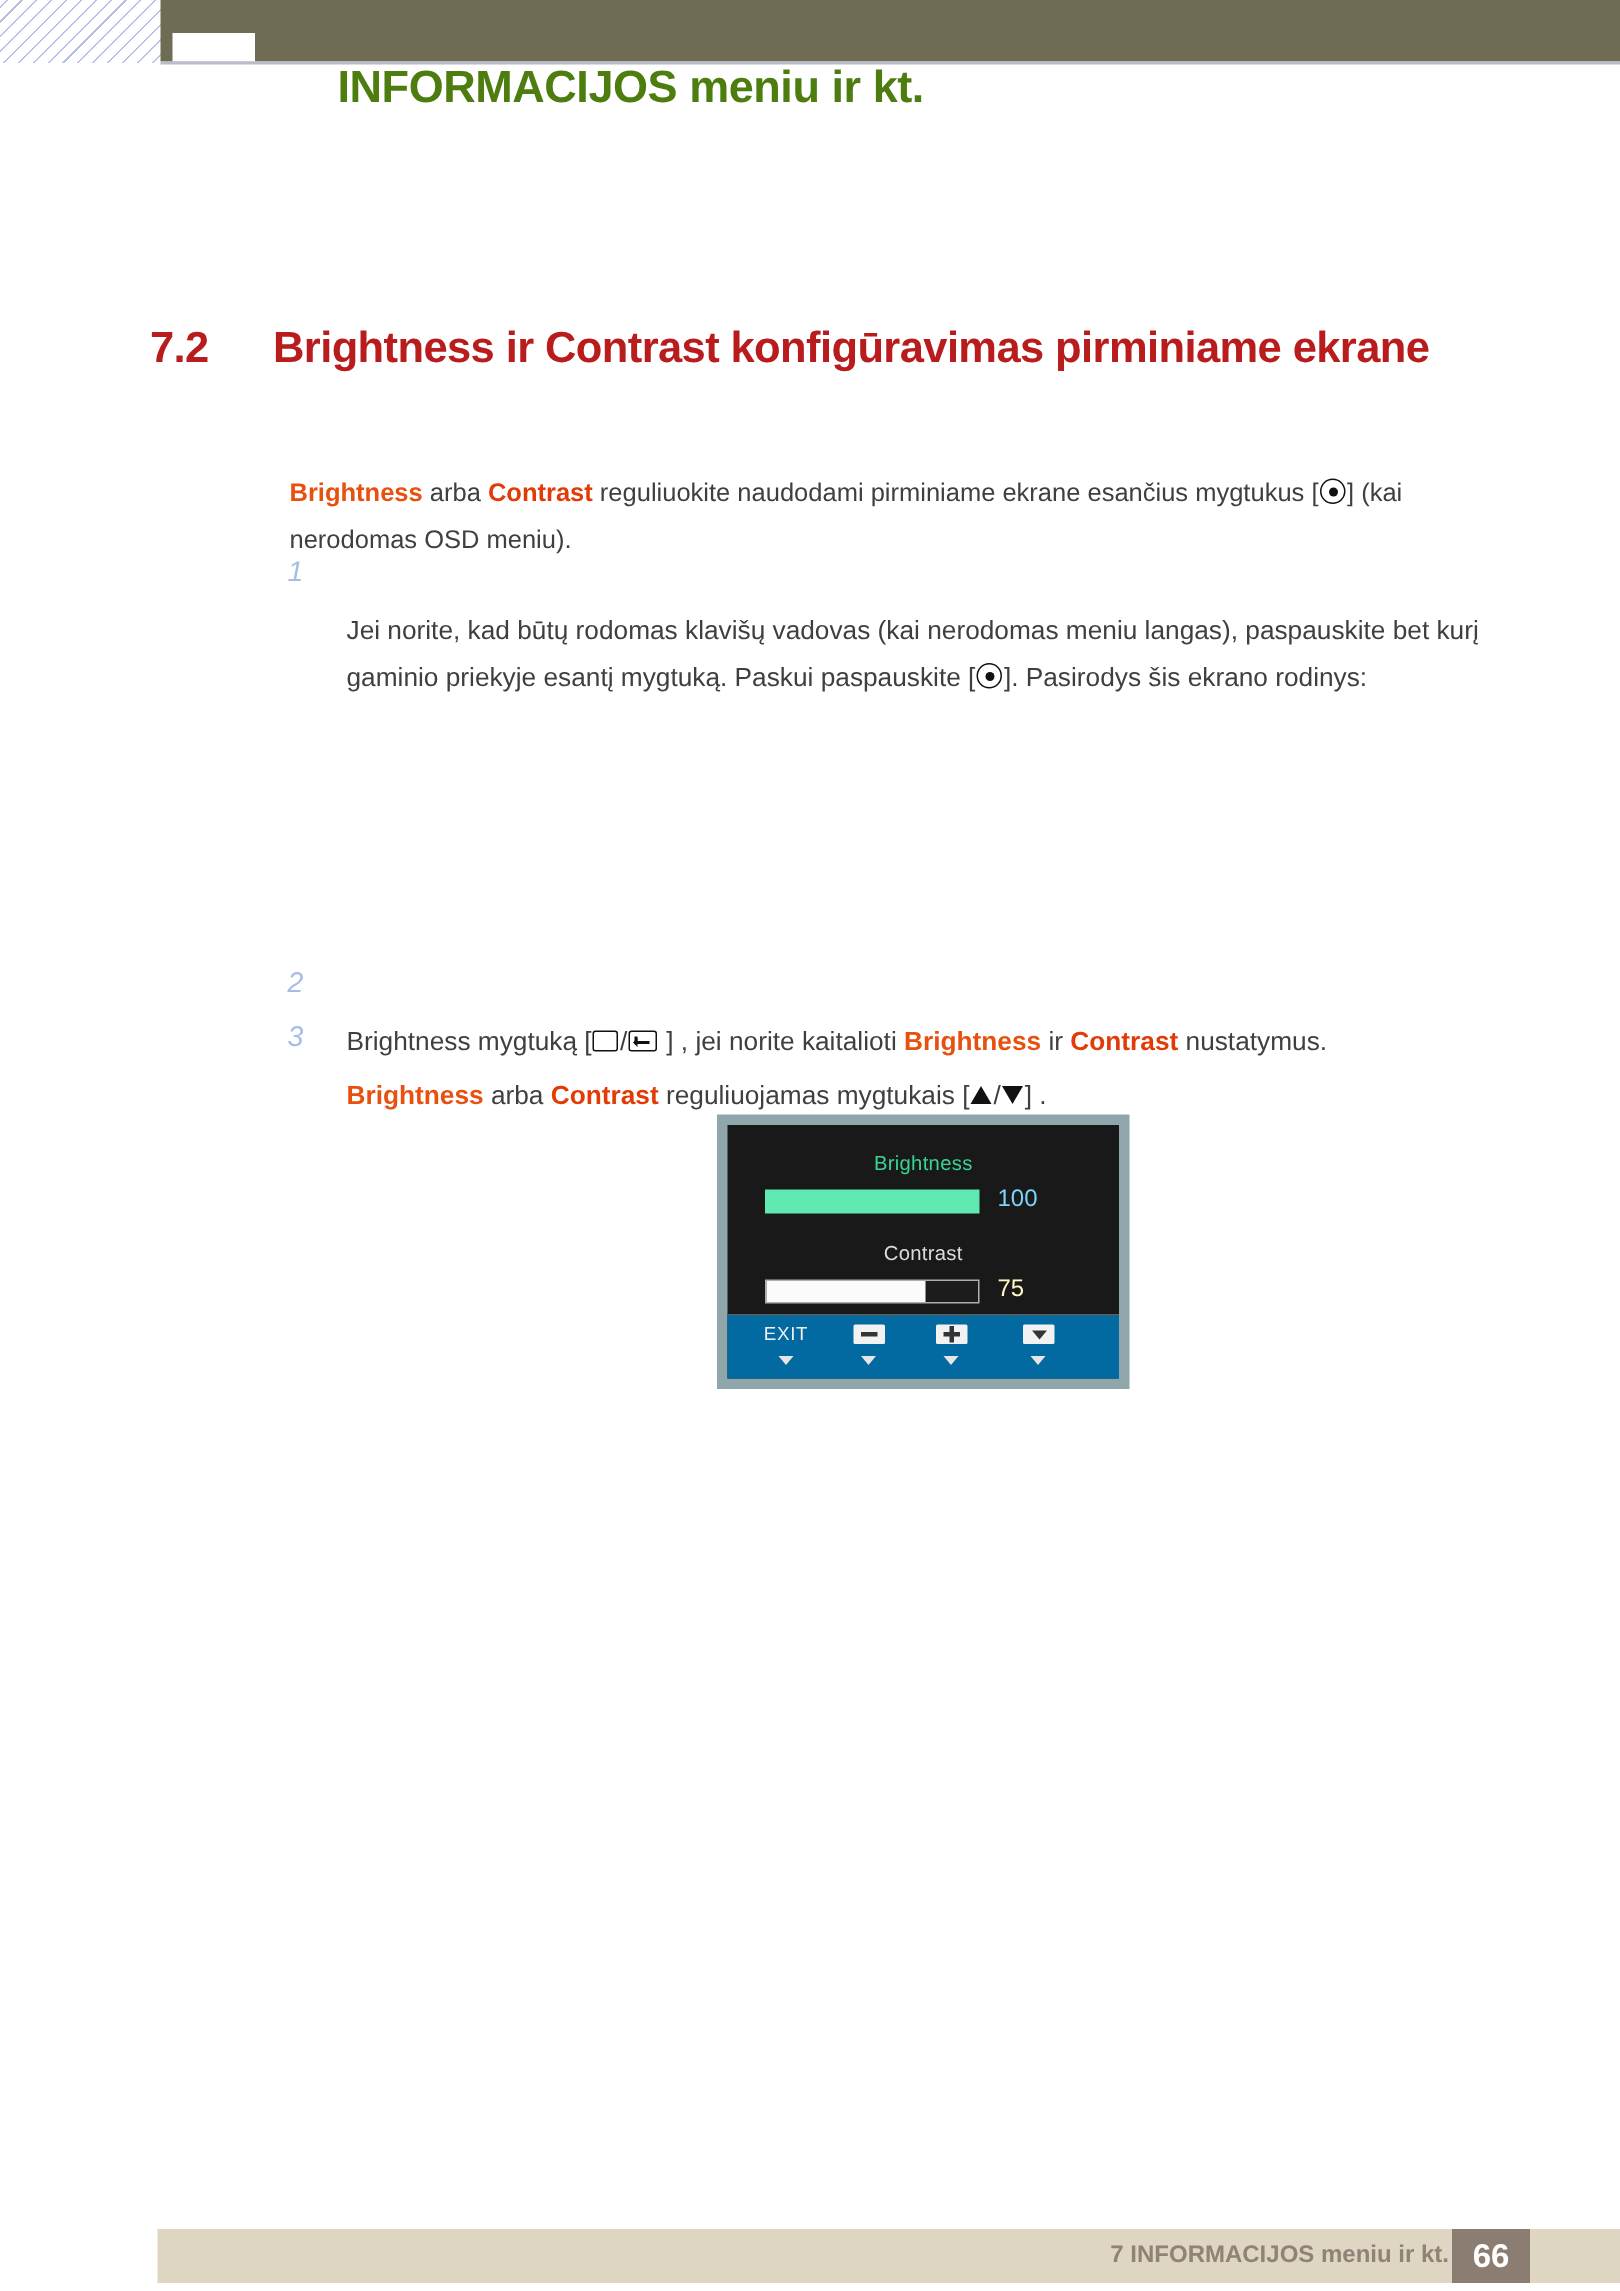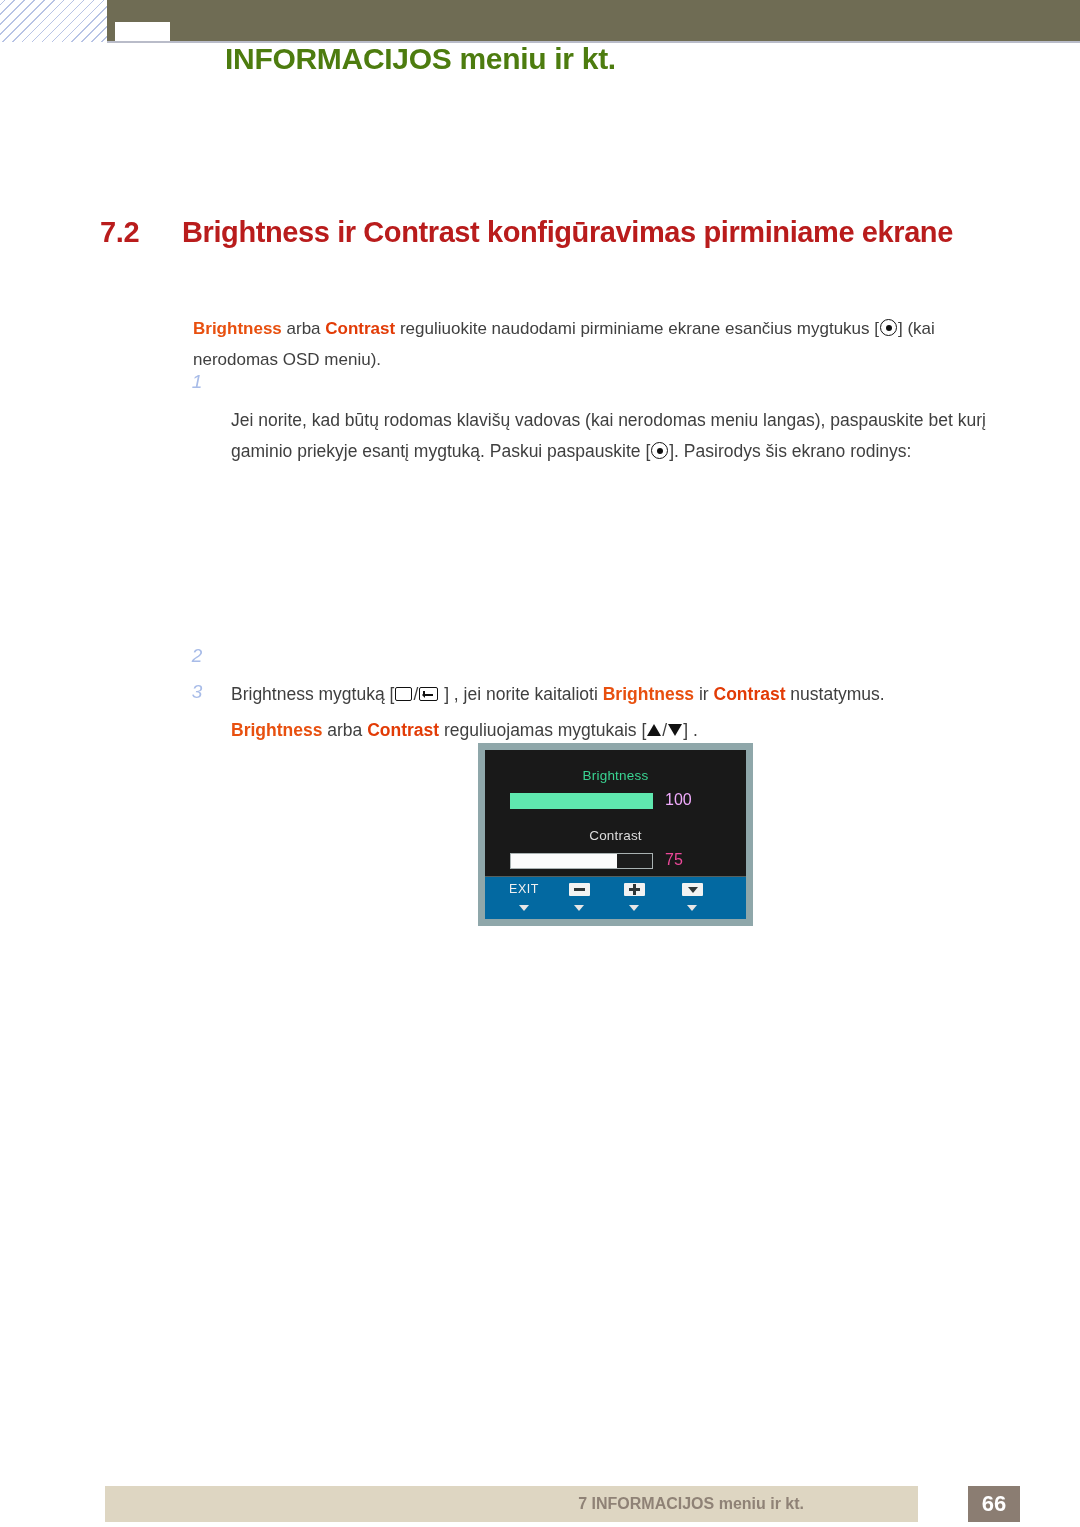--- a/index.html
+++ b/index.html
@@ -260,22 +260,22 @@
   #osd-contrast-fill   { background: #fbfbfb; }
 
   .osd-value {
     position: absolute;
     left: 180px;
     top: -1px;
     width: 50px;
     font-size: 16px;
     text-align: left;
   }
-  #osd-brightness-value { color: #f0abfc; }
-  #osd-contrast-value   { color: #ec4899; }
+  #osd-brightness-value { color: #7dd3fc; }
+  #osd-contrast-value   { color: #fef9c3; }
 
   .osd-footer {
     position: absolute;
     left: 0;
     bottom: 0;
     width: 100%;
     height: 43px;
     background: #0369a1;
     border-top: 1px solid #55605f;
     box-sizing: border-box;
@@ -341,21 +341,21 @@
     border-left: 5px solid transparent;
     border-right: 5px solid transparent;
     border-top: 6px solid #e6e6e6;
   }
 
   
   #page-footer {
     position: absolute;
     left: 105px;
     top: 1486px;
-    width: 813px;
+    width: 975px;
     height: 36px;
     background: #ded6c2;
   }
   #footer-text {
     position: absolute;
     right: 114px;
     top: 9px;
     font-size: 16px;
     font-weight: bold;
     color: #8f8276;

